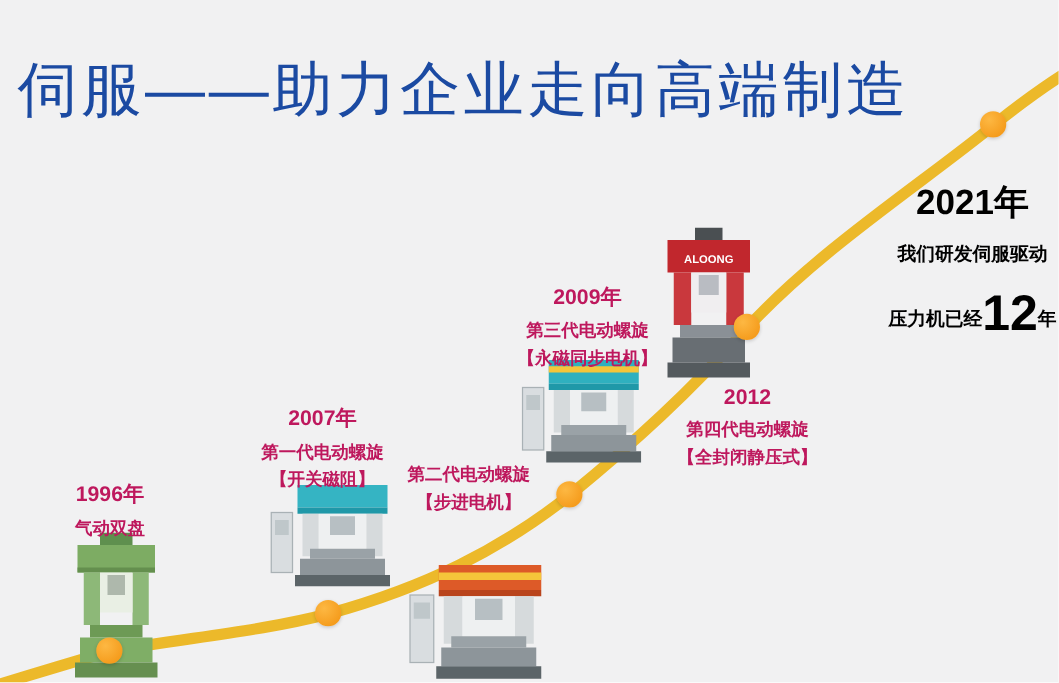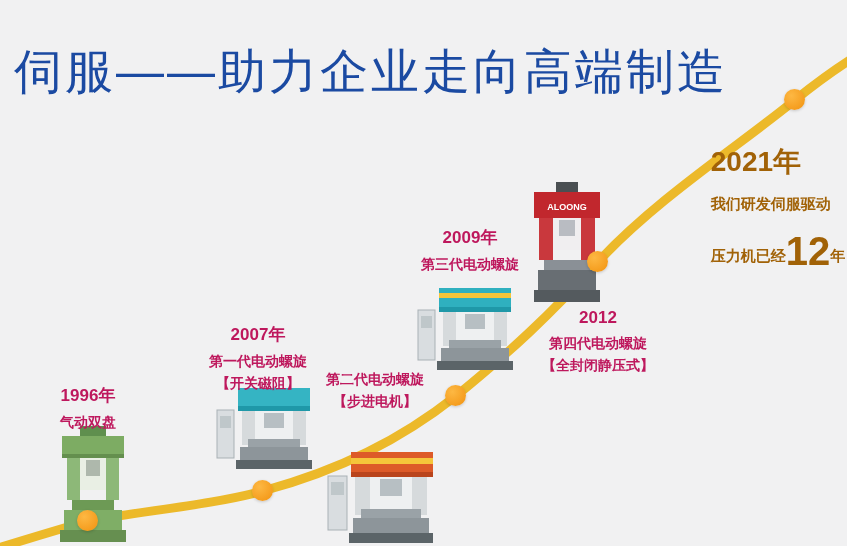--- a/index.html
+++ b/index.html
@@ -23,22 +23,22 @@
     background:radial-gradient(circle at 35% 32%, #fdb843, #f2920f);
     box-shadow:0 1px 3px rgba(0,0,0,.18);
   }
   .milestone {
     position:absolute; text-align:center; transform:translateX(-50%);
     color:#be185d; white-space:nowrap;
   }
   .milestone .year { font-size:17px; font-weight:bold; margin-bottom:4px; }
   .milestone .line { font-size:14px; font-weight:bold; line-height:1.6; }
   .finale {
-    position:absolute; text-align:left; transform:translateX(-50%);
-    color:#a16207; white-space:nowrap;
+    position:absolute; text-align:center; transform:translateX(-50%);
+    color:#000000; white-space:nowrap;
   }
   .finale .year { font-size:28px; font-weight:bold; margin-bottom:10px; }
   .finale .line { font-size:15px; font-weight:bold; line-height:1.7; }
   .finale .big { font-size:40px; font-weight:bold; vertical-align:-4px; }
 </style>
 </head>
 <body>
 
 <div class="stage">
 
@@ -136,20 +136,21 @@
   </div>
 
   <div class="milestone" style="left:375px;top:368px">
     <div class="line">第二代电动螺旋</div>
     <div class="line">【步进电机】</div>
   </div>
 
   <div class="milestone" style="left:470px;top:226px">
     <div class="year">2009年</div>
     <div class="line">第三代电动螺旋</div>
+    <div class="line">【永磁同步电机】</div>
   </div>
 
   <div class="milestone" style="left:598px;top:308px">
     <div class="year">2012</div>
     <div class="line">第四代电动螺旋</div>
     <div class="line">【全封闭静压式】</div>
   </div>
 
   <div class="finale" style="left:778px;top:143px">
     <div class="year">2021年</div>

